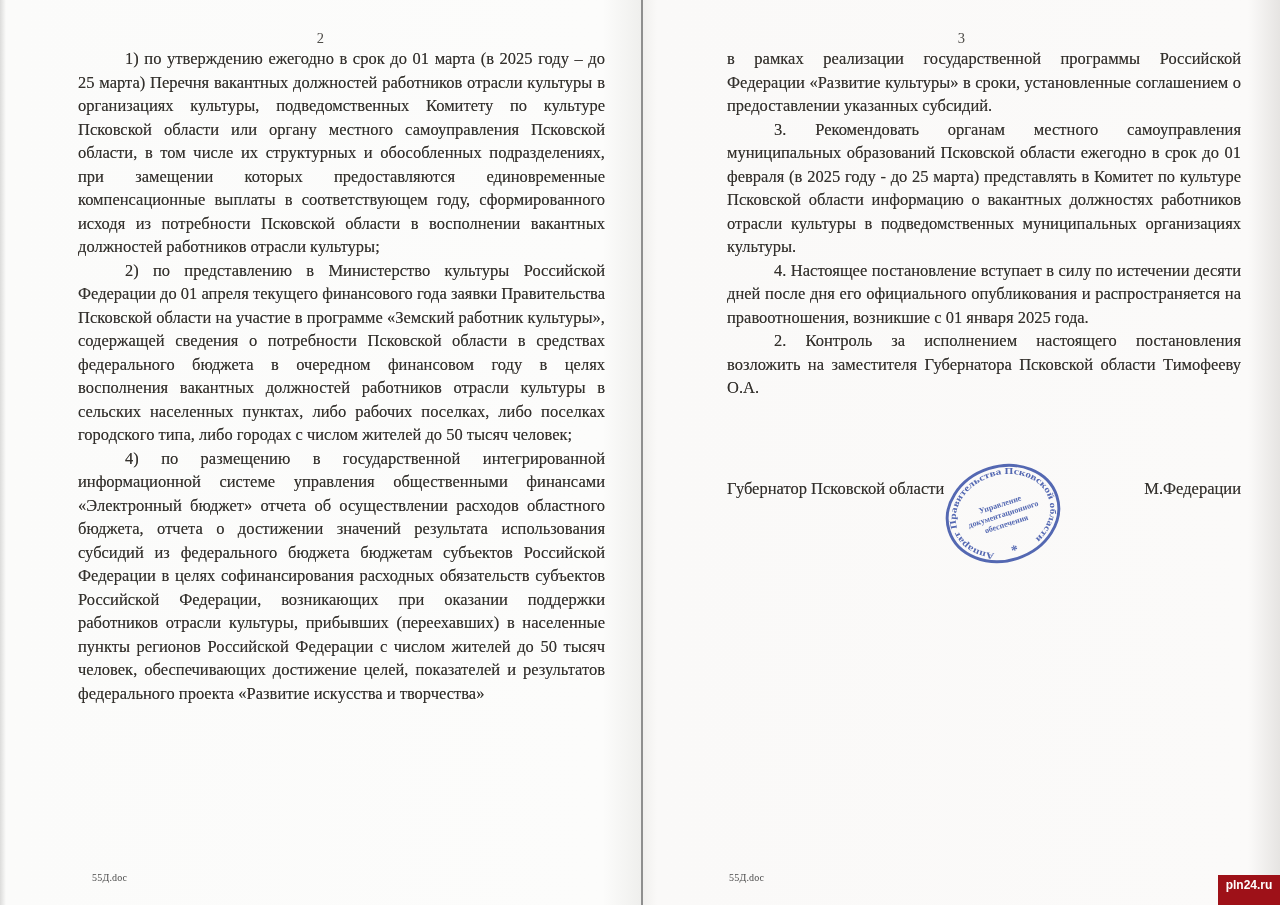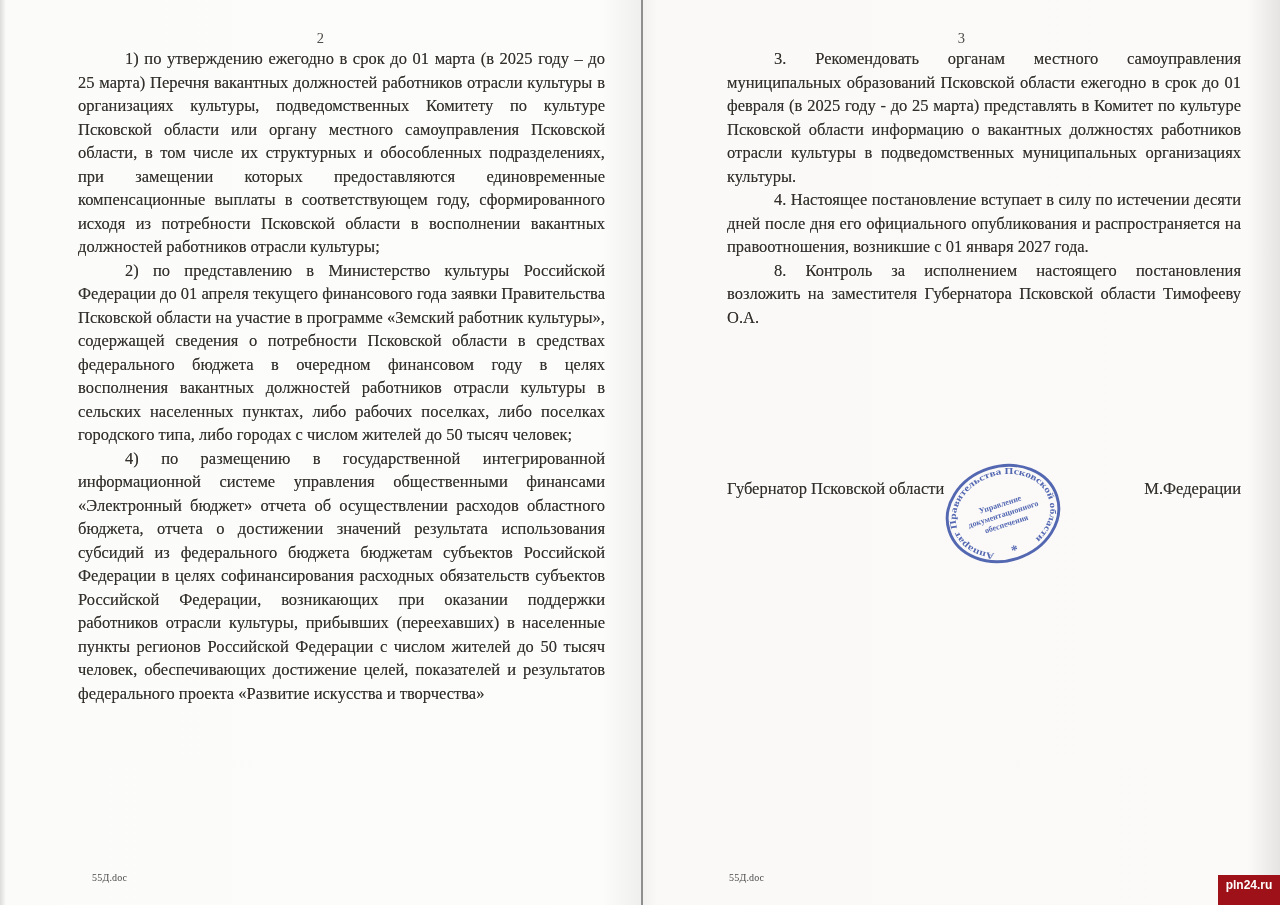--- a/index.html
+++ b/index.html
@@ -101,26 +101,27 @@
       </div>
     <div class="page-footer">55Д.doc</div>
   </section>
 
   <div class="seam"></div>
 
   <section class="page page-right">
     <div class="page-number">3</div>
     <div class="content">
 
+        <p class="para flush">в рамках реализации государственной программы Российской Федерации «Развитие культуры» в сроки, установленные соглашением о предоставлении указанных субсидий.</p>
 
         <p class="para">3. Рекомендовать органам местного самоуправления муниципальных образований Псковской области ежегодно в срок до 01 февраля (в 2025 году - до 25 марта) представлять в Комитет по культуре Псковской области информацию о вакантных должностях работников отрасли культуры в подведомственных муниципальных организациях культуры.</p>
 
-        <p class="para">4. Настоящее постановление вступает в силу по истечении десяти дней после дня его официального опубликования и распространяется на правоотношения, возникшие с 01 января 2027 года.</p>
+        <p class="para">4. Настоящее постановление вступает в силу по истечении десяти дней после дня его официального опубликования и распространяется на правоотношения, возникшие с 01 января 2025 года.</p>
 
-        <p class="para">8. Контроль за исполнением настоящего постановления возложить на заместителя Губернатора Псковской области Тимофееву О.А.</p>
+        <p class="para">2. Контроль за исполнением настоящего постановления возложить на заместителя Губернатора Псковской области Тимофееву О.А.</p>
       </div>
 
     <div class="signature-row">
       <span>Губернатор Псковской области</span>
       <span>М.Федерации</span>
     </div>
 
     <div class="stamp">
       <svg viewBox="0 0 140 124" xmlns="http://www.w3.org/2000/svg">
         <ellipse cx="70" cy="62" rx="66" ry="55" fill="none" stroke="#3d55ad" stroke-width="3.4"></ellipse>

